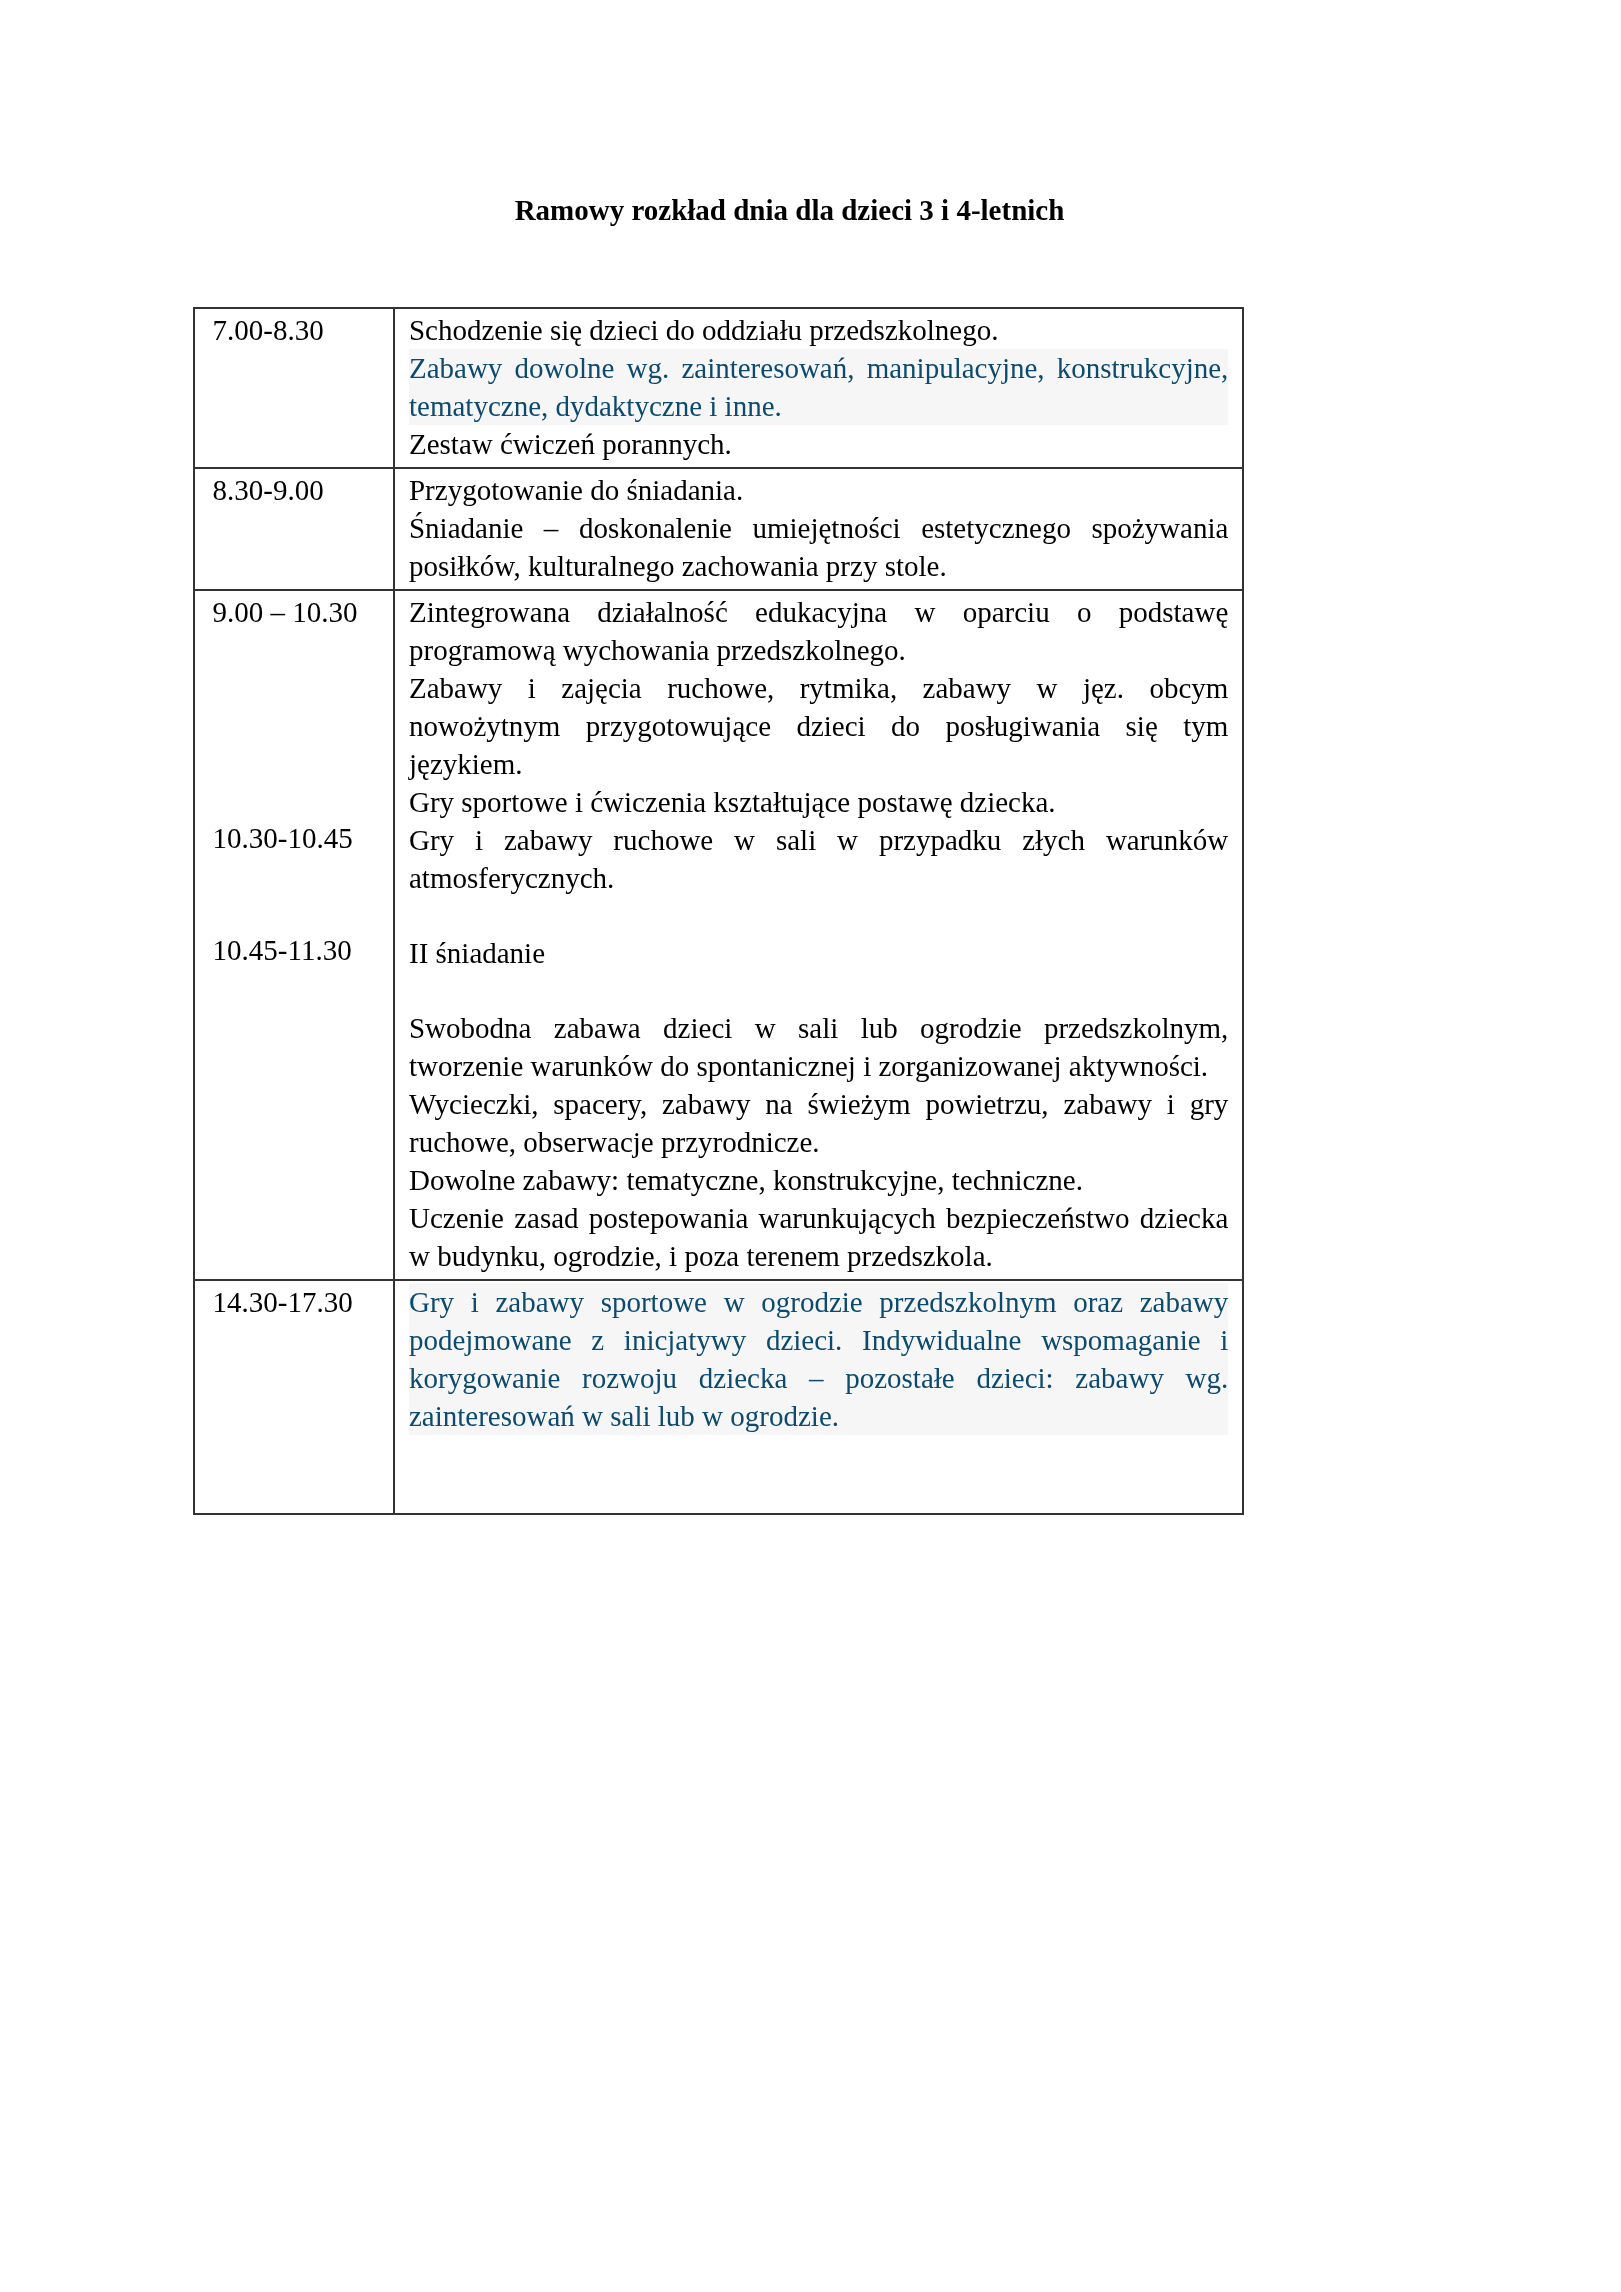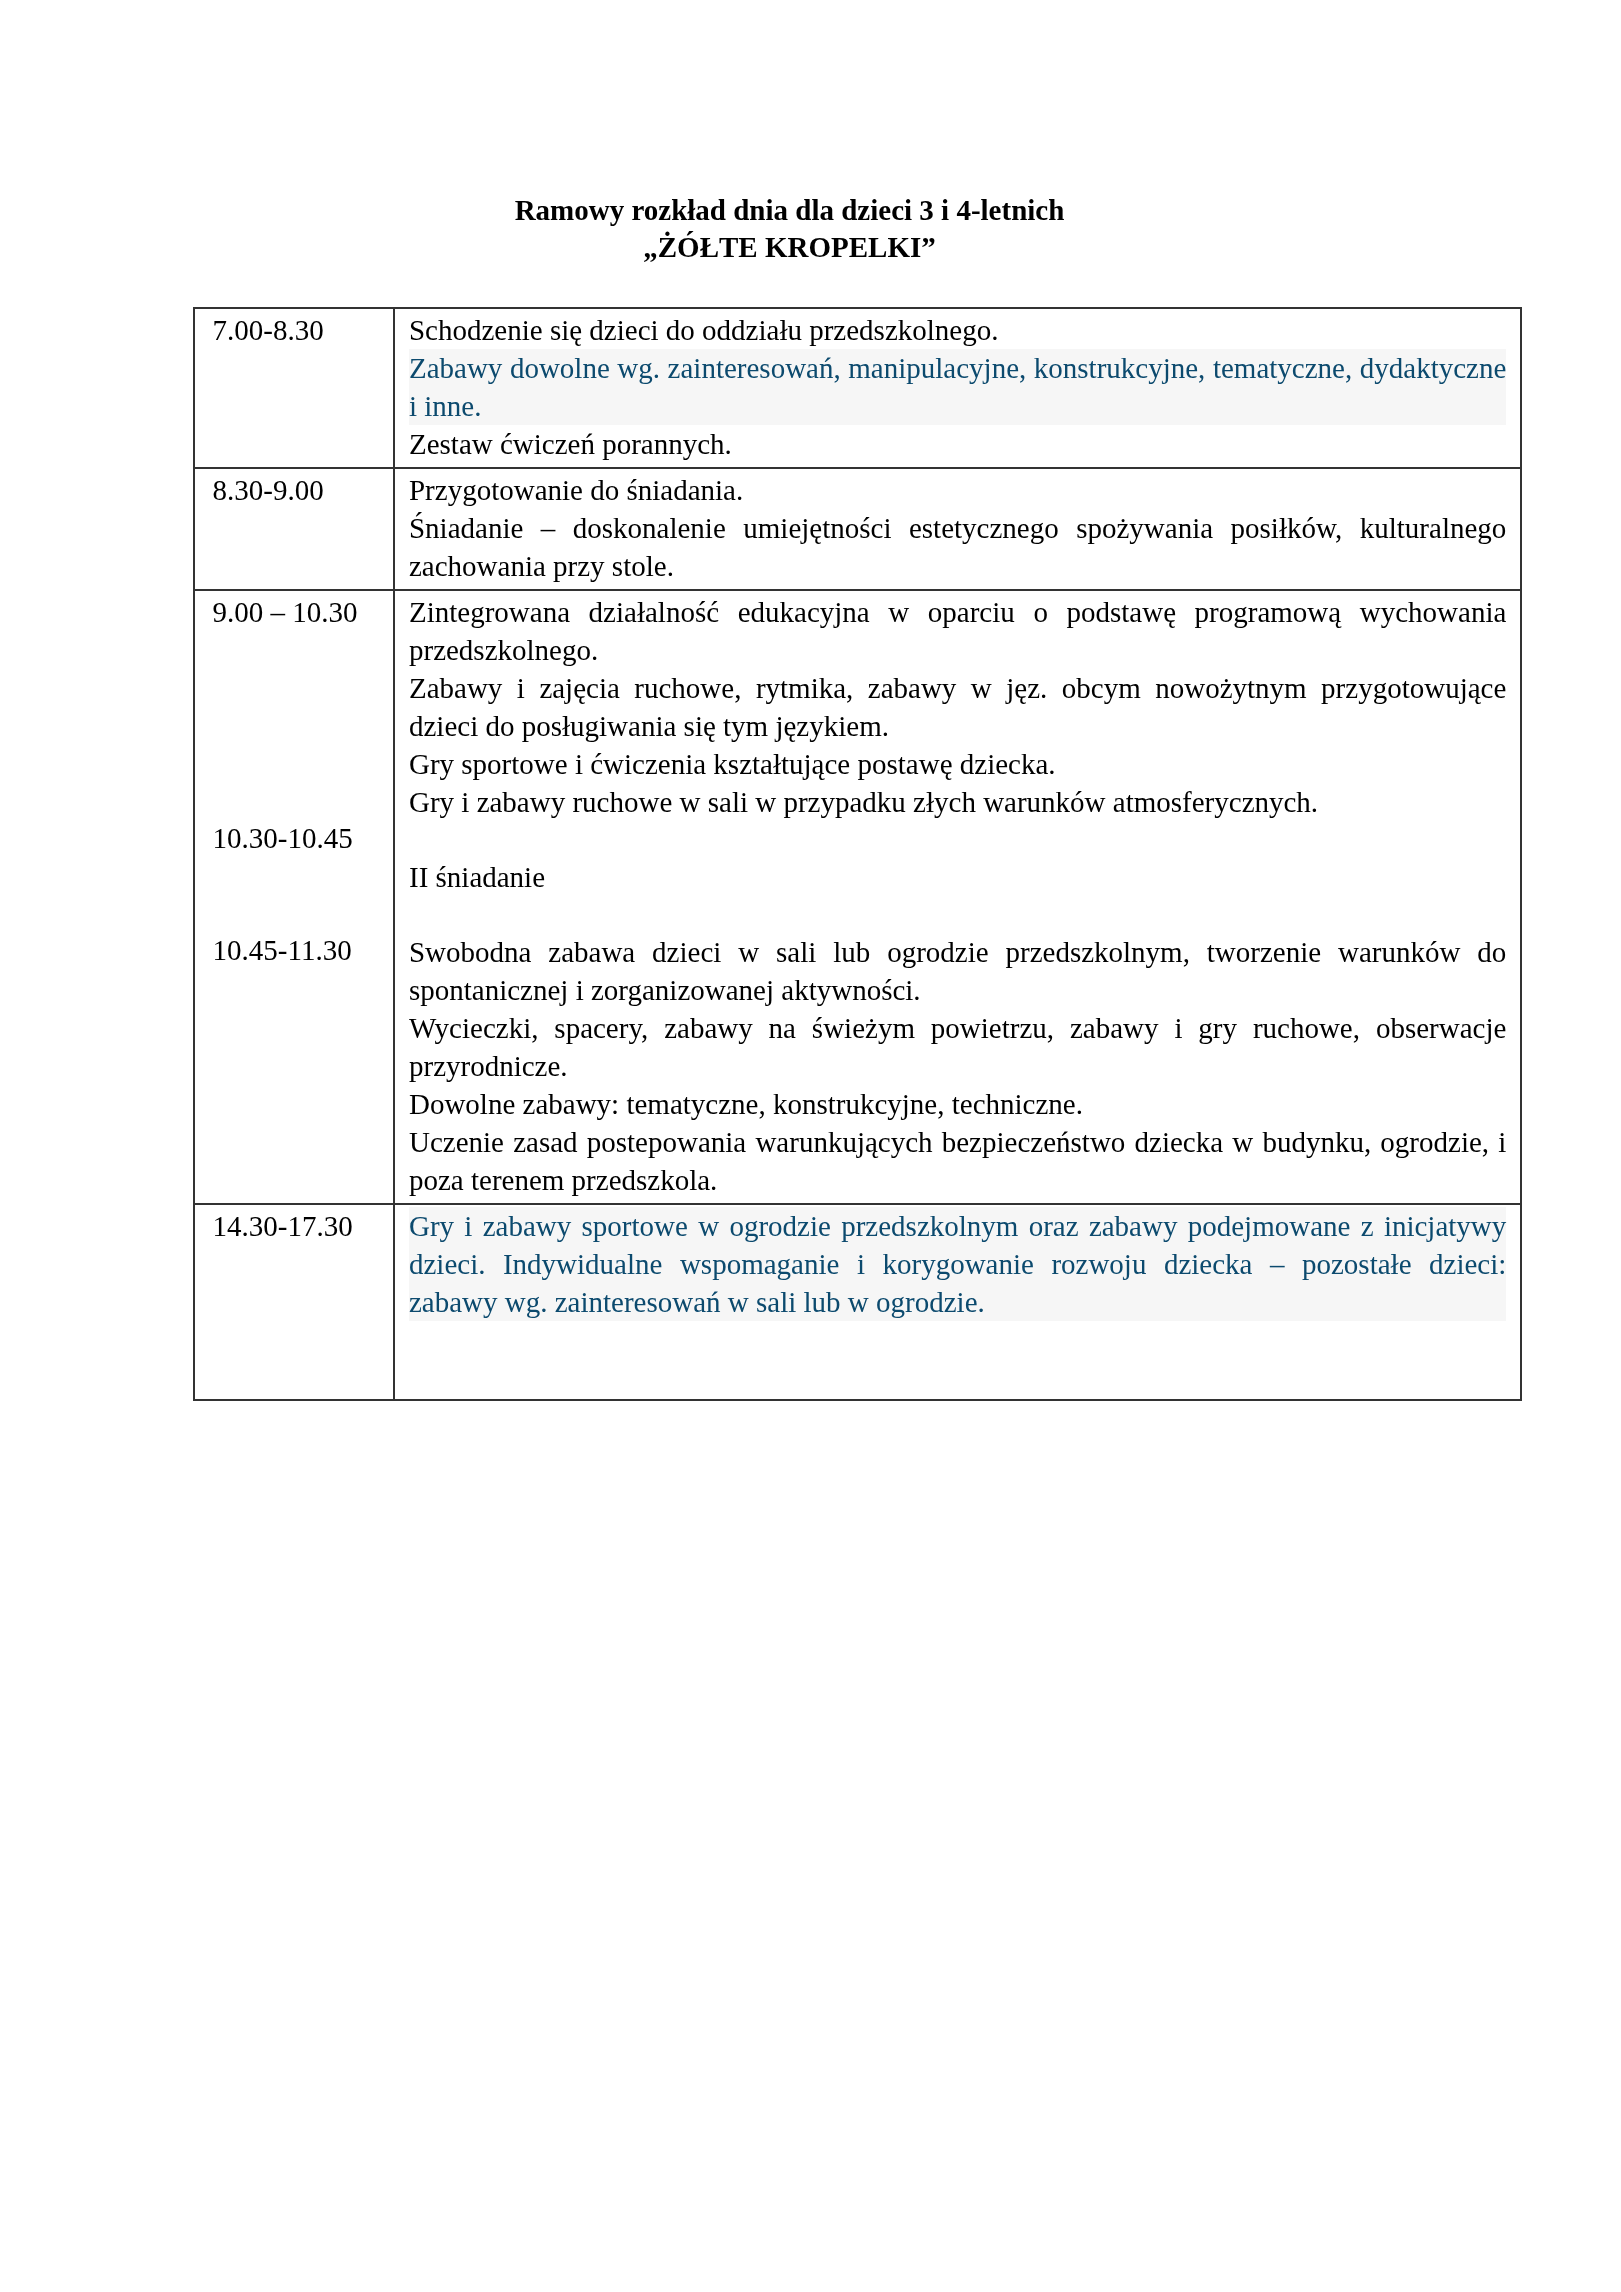--- a/index.html
+++ b/index.html
@@ -6,39 +6,38 @@
   body {
     width: 1621px; height: 2293px; position: relative;
     font-family: "Liberation Serif", "DejaVu Serif", serif;
     color: #000;
   }
   .title-block {
     position: absolute; top: 192px; left: 0; width: 1579px;
     text-align: center; font-weight: bold; font-size: 29px; line-height: 37px;
   }
   table.schedule {
-    position: absolute; top: 307px; left: 193px; width: 1329px;
+    position: absolute; top: 307px; left: 193px; width: 1051px;
     border-collapse: collapse; font-size: 29px; line-height: 38px;
   }
   table.schedule td {
     border: 2px solid #333; vertical-align: top;
     padding: 2px 13.7px 3.9px 13.7px;
   }
   table.schedule td.time { width: 167px; padding-left: 17.6px; white-space: nowrap; }
   .line { display: block; text-align: justify; text-align-last: left; }
   .gray { color: #0c4a6e; background: #f6f6f6; }
   .gap { height: 37px; }
   .pad-bottom { height: 74px; }
 </style>
 </head>
 <body>
 
 <div class="title-block">
   <div>Ramowy rozkład dnia dla dzieci 3 i 4-letnich</div>
-  <div>„ŻÓŁTE KROPELKI”</div>
 </div>
 
 <table class="schedule">
   <tbody>
 
     <tr>
       <td class="time">7.00-8.30</td>
       <td>
         <span class="line">Schodzenie się dzieci do oddziału przedszkolnego.</span>
         <span class="line gray">Zabawy dowolne wg. zainteresowań, manipulacyjne, konstrukcyjne, tematyczne, dydaktyczne i inne.</span>

